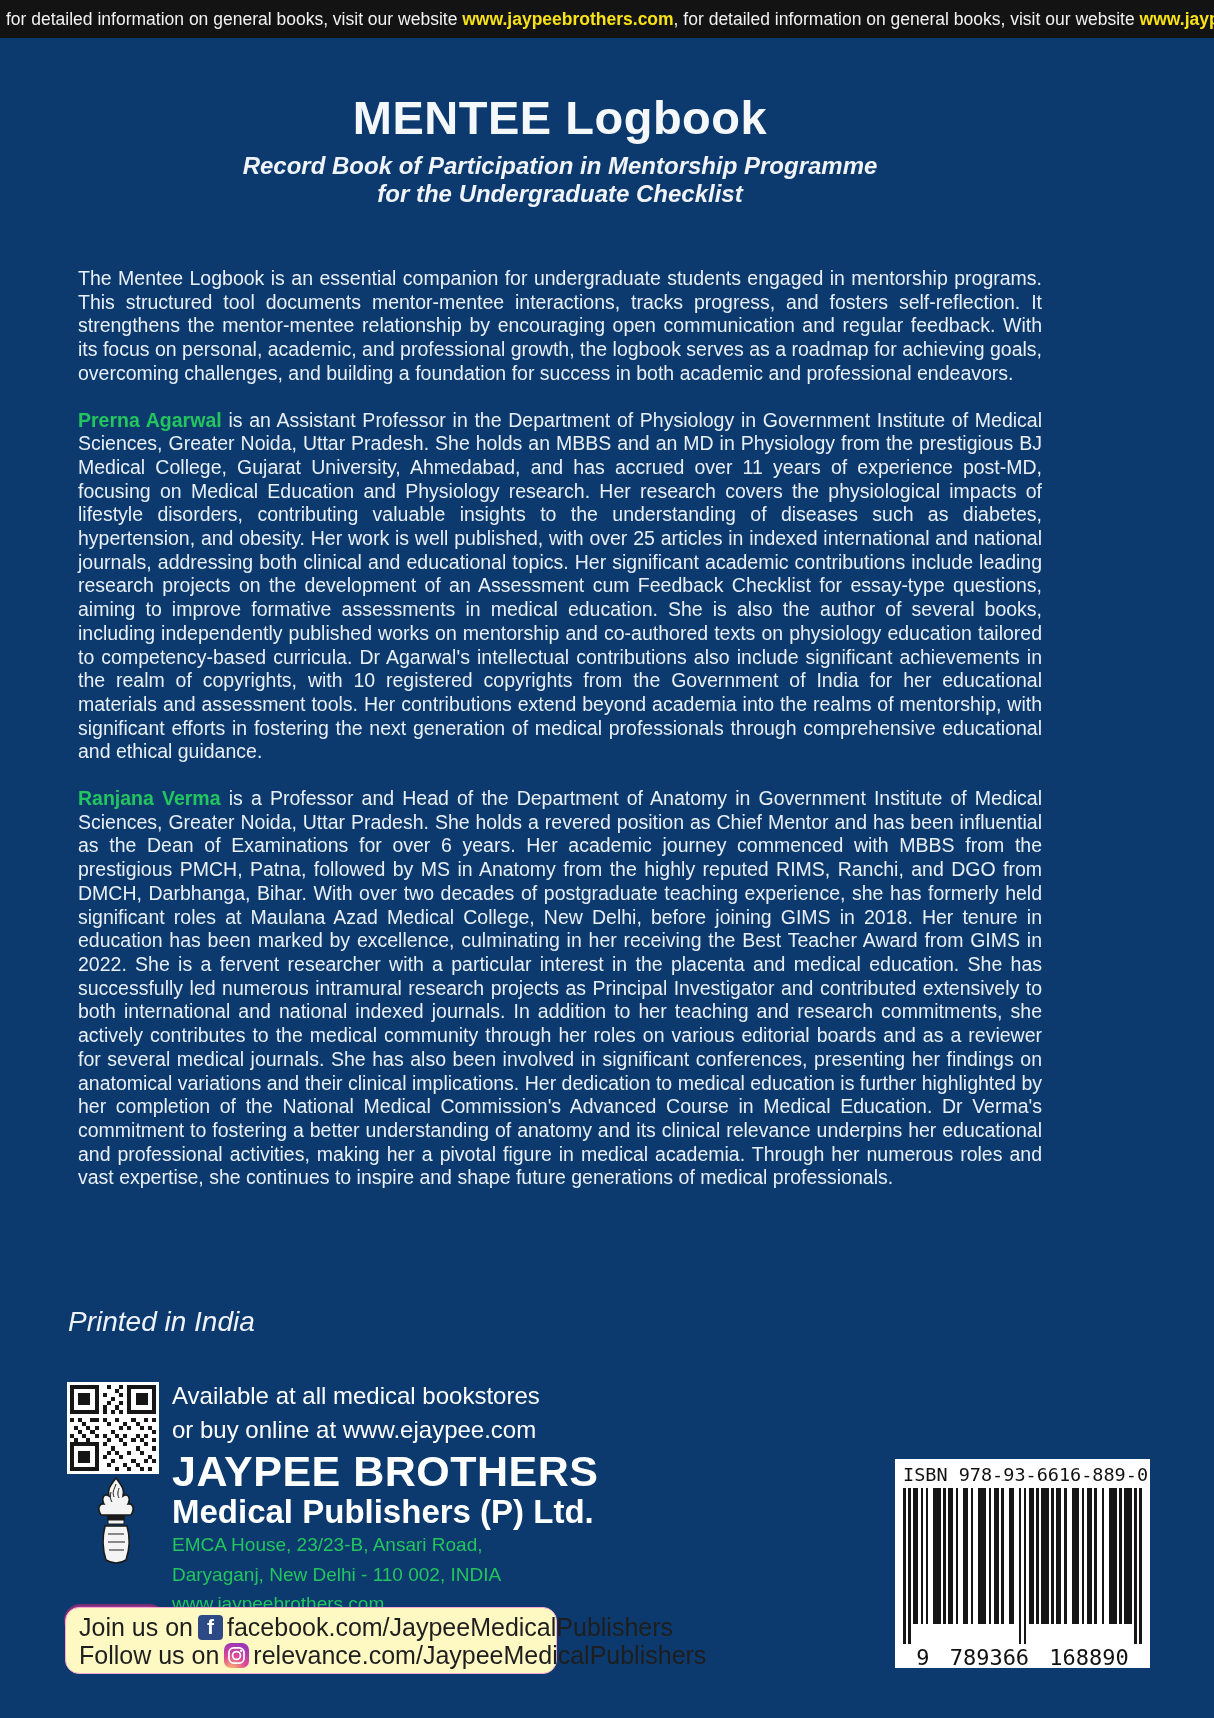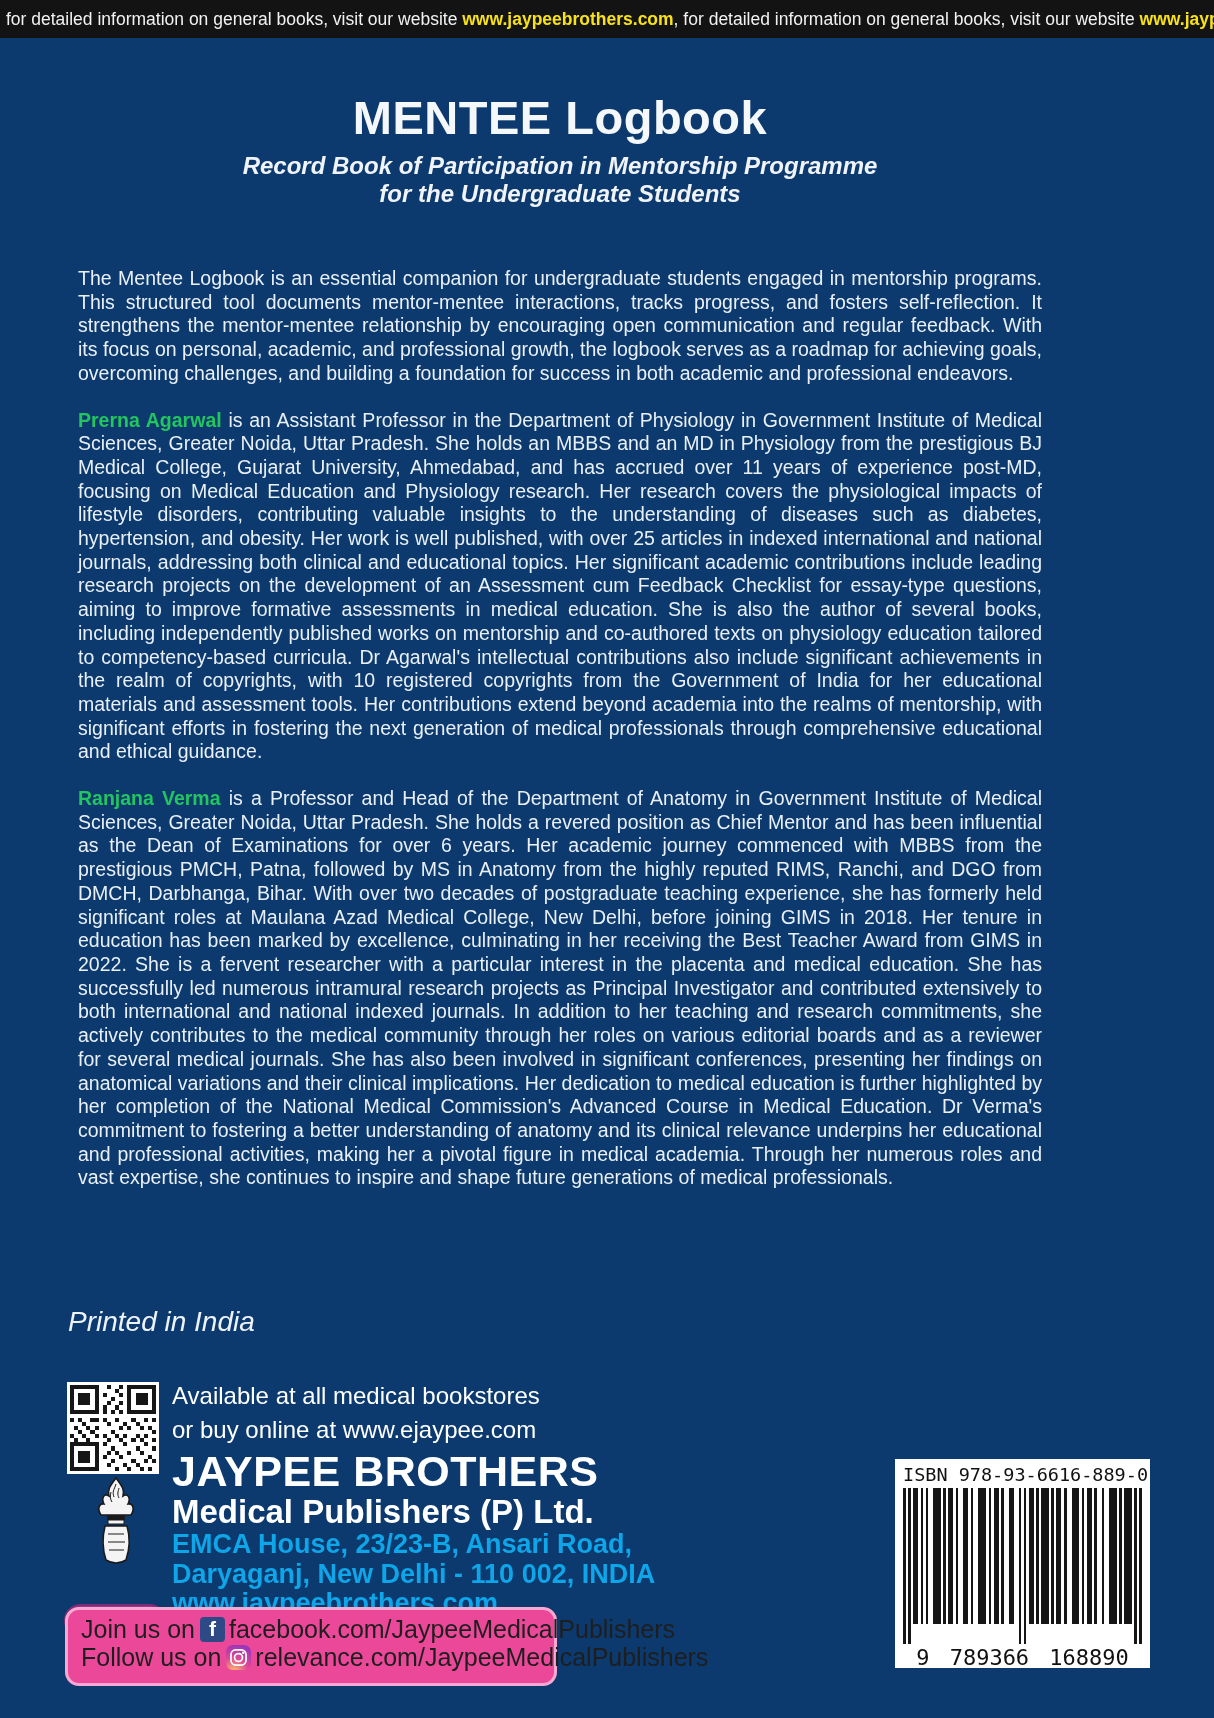--- a/index.html
+++ b/index.html
@@ -78,21 +78,21 @@
   .pubname {
     position: absolute; left: 172px; top: 1447px;
     font-size: 43px; font-weight: bold; letter-spacing: 0.5px; color: #ffffff;
   }
   .pubsub {
     position: absolute; left: 172px; top: 1493px;
     font-size: 33px; font-weight: bold; color: #ffffff;
   }
   .address {
     position: absolute; left: 172px; top: 1530px;
-    font-size: 27px; font-weight: bold; line-height: 29.5px; color: #0ea5e9;
+    font-size: 19px; font-weight: normal; line-height: 29.5px; color: #22c55e;
   }
 
   .torch {
     position: absolute; left: 86px; top: 1476px;
     width: 60px; height: 92px;
   }
   .jaypee-badge {
     position: absolute; left: 64px; top: 1568px;
     width: 102px; height: 33px;
     background: #97388c;
@@ -101,23 +101,23 @@
     box-sizing: border-box;
     color: #ffffff;
     font-family: "Liberation Serif", serif;
     font-size: 20px;
     letter-spacing: 2px;
     display: flex; align-items: center; justify-content: center; margin-top: 36px;
   }
 
   .social {
     position: absolute; left: 65px; top: 1607px;
-    width: 492px; height: 79px;
-    background: #ec4899;
-    border: 3px solid #f9a8d4;
+    width: 492px; height: 67px;
+    background: #fef9c3;
+    border: 1px solid #f9a8d4;
     border-radius: 14px;
     box-sizing: border-box;
     padding: 5px 13px;
     color: #1e1e1e;
     font-size: 25px;
   }
   .social-row { display: flex; align-items: center; height: 28px; white-space: nowrap; }
   .social-row .lbl { margin-right: 5px; }
   .fb-icon {
     display: inline-flex; align-items: center; justify-content: center;
@@ -166,21 +166,21 @@
       <span class="b-link">www.jaypeebrothers.com</span><span>,</span>
       <span>for detailed information on general books, visit our website</span>
       <span class="b-link">www.jaypeebrothers.com</span>
     </span>
   </div>
 
   <div class="content">
     <h1 class="title">MENTEE Logbook</h1>
     <div class="subtitle">
       <div>Record Book of Participation in Mentorship Programme</div>
-      <div>for the Undergraduate Students</div>
+      <div>for the Undergraduate Checklist</div>
     </div>
 
     <p class="body-par first">The Mentee Logbook is an essential companion for undergraduate students engaged in mentorship programs. This structured tool documents mentor-mentee interactions, tracks progress, and fosters self-reflection. It strengthens the mentor-mentee relationship by encouraging open communication and regular feedback. With its focus on personal, academic, and professional growth, the logbook serves as a roadmap for achieving goals, overcoming challenges, and building a foundation for success in both academic and professional endeavors.</p>
 
     <p class="body-par"><b class="author-name">Prerna Agarwal</b> <span>is an Assistant Professor in the Department of Physiology in Government Institute of Medical Sciences, Greater Noida, Uttar Pradesh. She holds an MBBS and an MD in Physiology from the prestigious BJ Medical College, Gujarat University, Ahmedabad, and has accrued over 11 years of experience post-MD, focusing on Medical Education and Physiology research. Her research covers the physiological impacts of lifestyle disorders, contributing valuable insights to the understanding of diseases such as diabetes, hypertension, and obesity. Her work is well published, with over 25 articles in indexed international and national journals, addressing both clinical and educational topics. Her significant academic contributions include leading research projects on the development of an Assessment cum Feedback Checklist for essay-type questions, aiming to improve formative assessments in medical education. She is also the author of several books, including independently published works on mentorship and co-authored texts on physiology education tailored to competency-based curricula. Dr Agarwal's intellectual contributions also include significant achievements in the realm of copyrights, with 10 registered copyrights from the Government of India for her educational materials and assessment tools. Her contributions extend beyond academia into the realms of mentorship, with significant efforts in fostering the next generation of medical professionals through comprehensive educational and ethical guidance.</span></p>
 
     <p class="body-par"><b class="author-name">Ranjana Verma</b> <span>is a Professor and Head of the Department of Anatomy in Government Institute of Medical Sciences, Greater Noida, Uttar Pradesh. She holds a revered position as Chief Mentor and has been influential as the Dean of Examinations for over 6 years. Her academic journey commenced with MBBS from the prestigious PMCH, Patna, followed by MS in Anatomy from the highly reputed RIMS, Ranchi, and DGO from DMCH, Darbhanga, Bihar. With over two decades of postgraduate teaching experience, she has formerly held significant roles at Maulana Azad Medical College, New Delhi, before joining GIMS in 2018. Her tenure in education has been marked by excellence, culminating in her receiving the Best Teacher Award from GIMS in 2022. She is a fervent researcher with a particular interest in the placenta and medical education. She has successfully led numerous intramural research projects as Principal Investigator and contributed extensively to both international and national indexed journals. In addition to her teaching and research commitments, she actively contributes to the medical community through her roles on various editorial boards and as a reviewer for several medical journals. She has also been involved in significant conferences, presenting her findings on anatomical variations and their clinical implications. Her dedication to medical education is further highlighted by her completion of the National Medical Commission's Advanced Course in Medical Education. Dr Verma's commitment to fostering a better understanding of anatomy and its clinical relevance underpins her educational and professional activities, making her a pivotal figure in medical academia. Through her numerous roles and vast expertise, she continues to inspire and shape future generations of medical professionals.</span></p>
   </div>
 
   <div class="printed">Printed in India</div>

